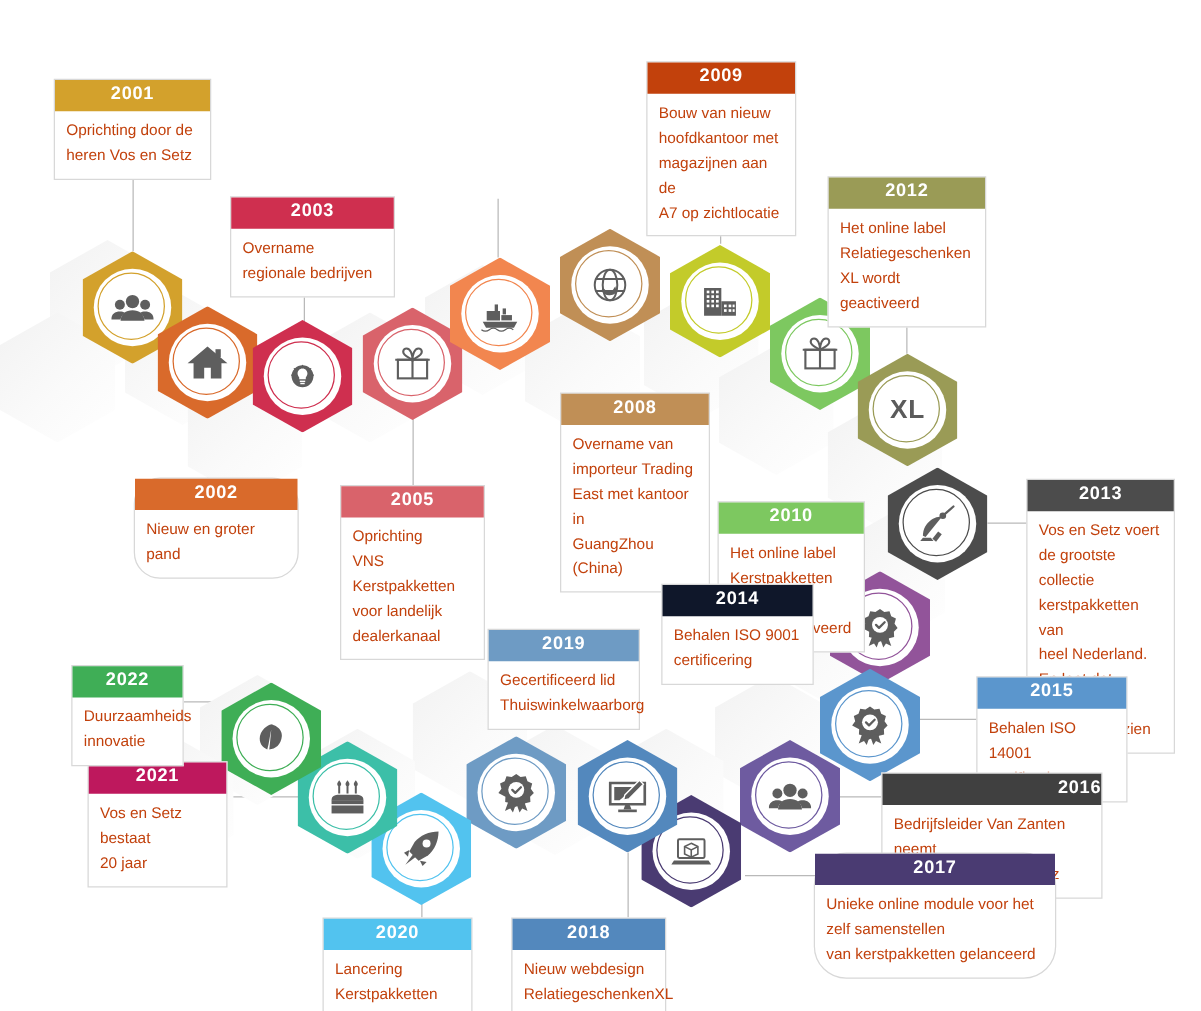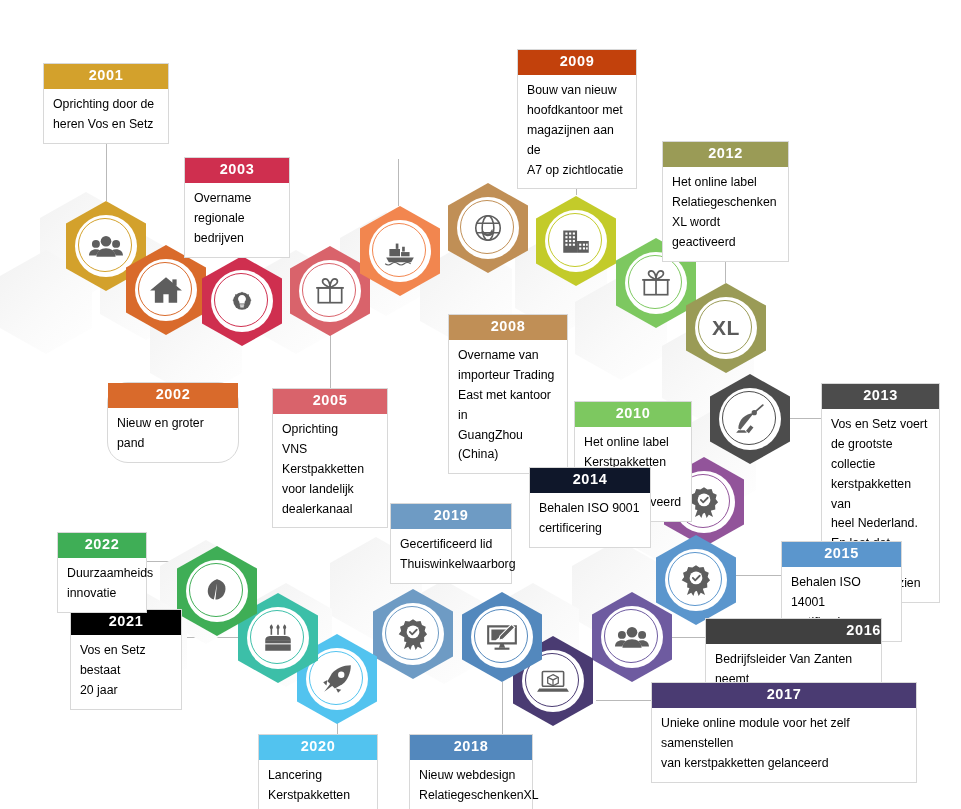--- a/index.html
+++ b/index.html
@@ -25,21 +25,21 @@
     border:1px solid rgba(0,0,0,.20);box-sizing:border-box;pointer-events:none;}
   .hex .glyph{width:34px;height:34px;display:block;}
   .hex .xl{font-size:21px;font-weight:bold;color:#5b5b5b;letter-spacing:0.5px;
     font-family:"Liberation Sans",sans-serif;}
 
   
   .card{position:absolute;z-index:6;background:#ffffff;border:1px solid #d8d8d8;
     box-sizing:border-box;}
   .card .yr{color:#ffffff;font-size:14.5px;font-weight:bold;text-align:center;
     padding:4px 0 5px;letter-spacing:.6px;line-height:1.1;}
-  .card .body{color:#000000;font-size:12.3px;line-height:1.62;padding:6px 9px 8px;
+  .card .body{color:#c2410c;font-size:12.3px;line-height:1.62;padding:6px 9px 8px;
     white-space:pre-line;}
 </style>
 </head>
 <body>
 
 <div id="stage">
 
   <div class="conn" style="left:106px;top:137px;width:1px;height:64px;"></div>
   <div class="conn" style="left:166px;top:320px;width:1px;height:62px;"></div>
   <div class="conn" style="left:243px;top:219px;width:1px;height:90px;"></div>
@@ -340,21 +340,21 @@
     <div class="yr" style="background:#d3a12c;">2001</div>
     <div class="body">Oprichting door de
 heren Vos en Setz</div>
   </div>
 
   <div class="card" style="left:107px;top:382px;width:132px;border-radius:21px;">
     <div class="yr" style="background:#d96a2b;">2002</div>
     <div class="body">Nieuw en groter pand</div>
   </div>
 
-  <div class="card" style="left:184px;top:157px;width:106px;">
+  <div class="card" style="left:184px;top:157px;width:132px;">
     <div class="yr" style="background:#cf2f4f;">2003</div>
     <div class="body">Overname
 regionale bedrijven</div>
   </div>
 
   <div class="card" style="left:272px;top:388px;width:116px;">
     <div class="yr" style="background:#d9636b;">2005</div>
     <div class="body">Oprichting
 VNS Kerstpakketten
 voor landelijk
@@ -413,21 +413,21 @@
     <div class="body">Behalen ISO 14001
 certificering</div>
   </div>
 
   <div class="card" style="left:705px;top:618px;width:177px;">
     <div class="yr" style="background:#404040;text-align:right;">2016</div>
     <div class="body">Bedrijfsleider Van Zanten neemt
 het bedrijf over van Setz</div>
   </div>
 
-  <div class="card" style="left:651px;top:682px;width:266px;">
+  <div class="card" style="left:651px;top:682px;width:194px;border-radius:26px;">
     <div class="yr" style="background:#4a3b72;">2017</div>
     <div class="body">Unieke online module voor het zelf samenstellen
 van kerstpakketten gelanceerd</div>
   </div>
 
   <div class="card" style="left:409px;top:734px;width:124px;">
     <div class="yr" style="background:#5388bd;">2018</div>
     <div class="body">Nieuw webdesign
 RelatiegeschenkenXL</div>
   </div>
@@ -438,21 +438,21 @@
 Thuiswinkelwaarborg</div>
   </div>
 
   <div class="card" style="left:258px;top:734px;width:120px;">
     <div class="yr" style="background:#52c3ef;">2020</div>
     <div class="body">Lancering
 Kerstpakketten Totaal</div>
   </div>
 
   <div class="card" style="left:70px;top:609px;width:112px;">
-    <div class="yr" style="background:#000000;">2021</div>
+    <div class="yr" style="background:#be185d;">2021</div>
     <div class="body">Vos en Setz bestaat
 20 jaar</div>
   </div>
 
   <div class="card" style="left:57px;top:532px;width:90px;">
     <div class="yr" style="background:#3fae56;">2022</div>
     <div class="body">Duurzaamheids
 innovatie</div>
   </div>
 

